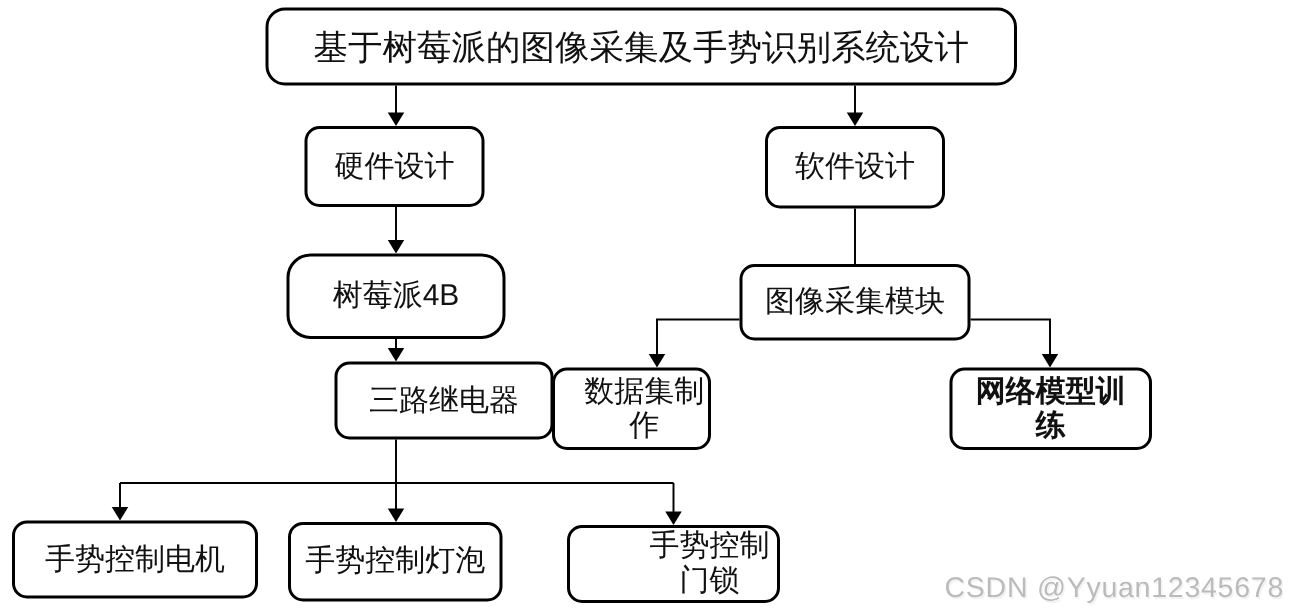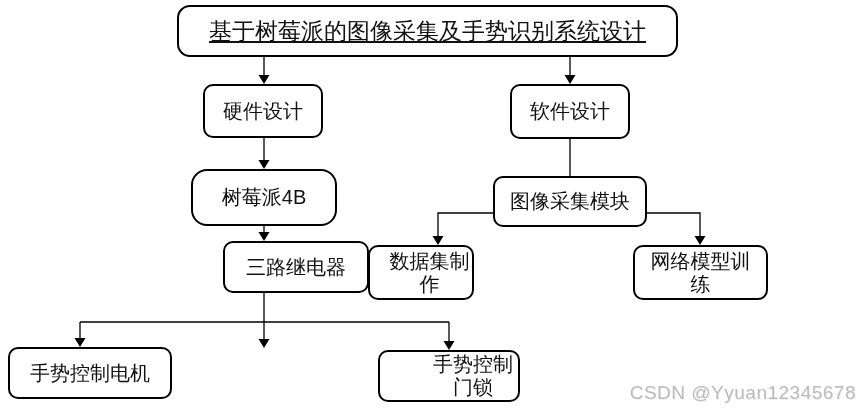--- a/index.html
+++ b/index.html
@@ -28,31 +28,31 @@
     text-align: center;
     font-size: 20px;
     line-height: 1.15;
     color: #111111;
     white-space: normal;
   }
   .title-node {
     border-radius: 13px;
     font-size: 23px;
   }
-  #n-title    { left: 177px; top: 5px;   width: 501px; height: 52px; text-decoration: underline; }
+  #n-title    { left: 177px; top: 5px;   width: 501px; height: 52px; }
   #n-hardware { left: 203px; top: 84px;  width: 120px; height: 54px; }
   #n-raspberry{ left: 191px; top: 169px; width: 146px; height: 57px; border-radius: 16px; }
   #n-relay    { left: 191px; top: 241px; width: 146px; height: 52px; margin-left: 32px; }
   #n-motor    { left: 8px;   top: 347px; width: 164px; height: 52px; }
   #n-bulb     { left: 192px; top: 348px; width: 143px; height: 53px; }
   #n-lock     { left: 378px; top: 350px; width: 142px; height: 52px; padding-left: 48px; }
   #n-software { left: 510px; top: 84px;  width: 120px; height: 55px; }
   #n-image    { left: 493px; top: 176px; width: 154px; height: 51px; }
   #n-dataset  { left: 368px; top: 245px; width: 106px; height: 55px; padding-left: 17px; }
-  #n-network  { left: 633px; top: 245px; width: 135px; height: 55px; padding: 0 13px; }
+  #n-network  { left: 633px; top: 245px; width: 135px; height: 55px; padding: 0 13px; font-weight: bold; }
   .edge-line    { stroke: #000000; stroke-width: 1.3; fill: none; }
   .edge-arrow   { fill: #000000; stroke: none; }
   #watermark {
     position: absolute;
     right: 9px;
     bottom: 6px;
     font-size: 19px;
     color: #bbbbbb;
     text-shadow: 1px 1px 0 #f2f2f2;
     letter-spacing: 0.5px;
@@ -97,20 +97,21 @@
     <polyline class="edge-line" points="647,213 700,213 700,237"></polyline>
     <polygon class="edge-arrow" points="694.5,236 705.5,236 700,245"></polygon>
   </svg>
 
   <div class="node title-node" id="n-title">基于树莓派的图像采集及手势识别系统设计</div>
 
   <div class="node" id="n-hardware">硬件设计</div>
   <div class="node" id="n-raspberry">树莓派4B</div>
   <div class="node" id="n-relay">三路继电器</div>
   <div class="node" id="n-motor">手势控制电机</div>
+  <div class="node" id="n-bulb">手势控制灯泡</div>
   <div class="node" id="n-lock">手势控制门锁</div>
 
   <div class="node" id="n-software">软件设计</div>
   <div class="node" id="n-image">图像采集模块</div>
   <div class="node" id="n-dataset">数据集制作</div>
   <div class="node" id="n-network">网络模型训练</div>
 
   <div id="watermark">CSDN @Yyuan12345678</div>
 </div>
 

